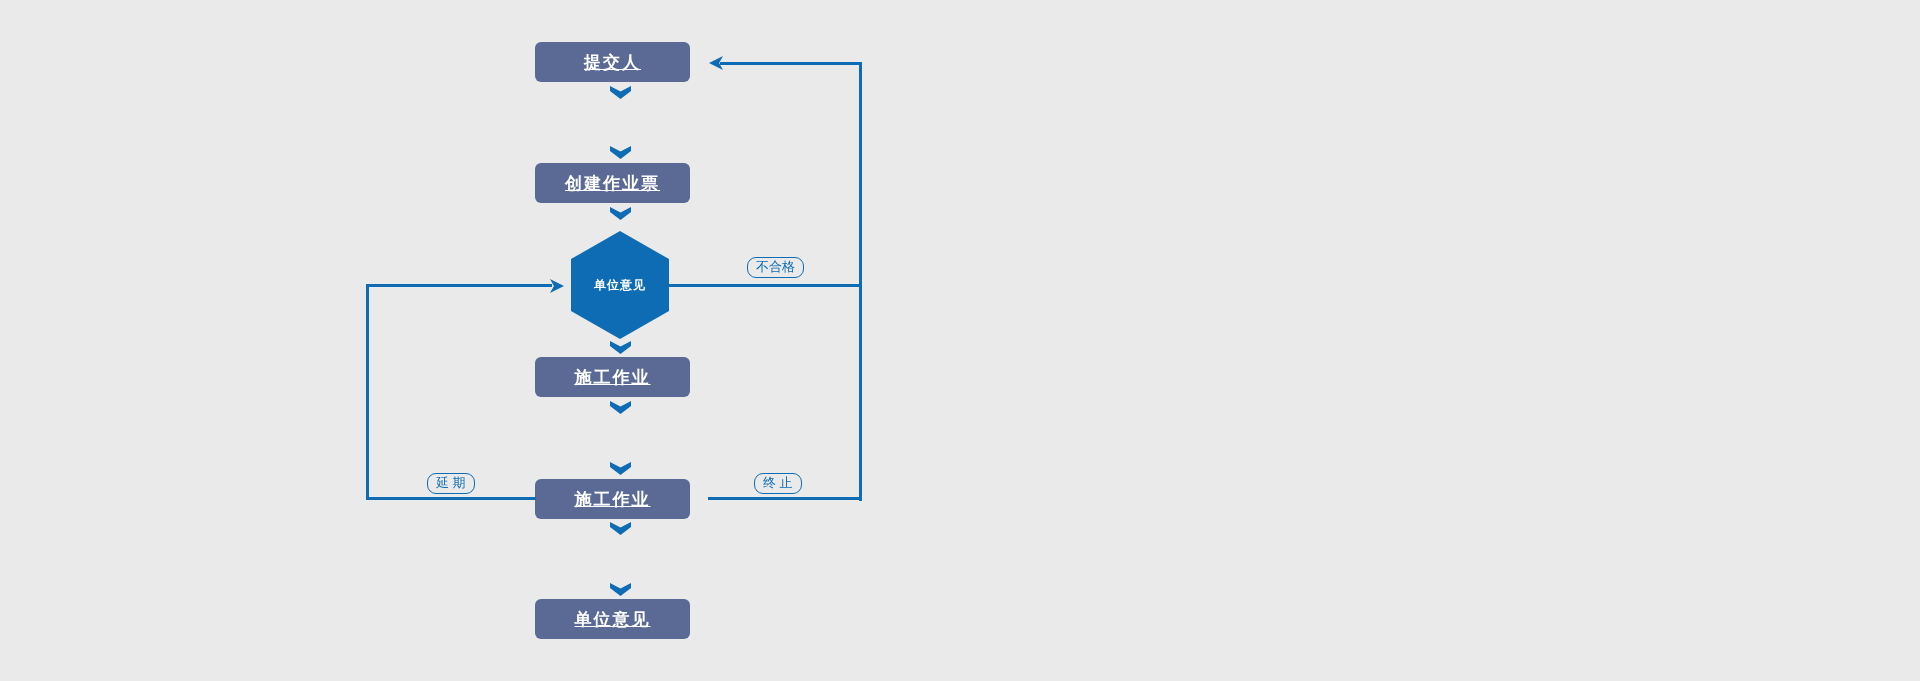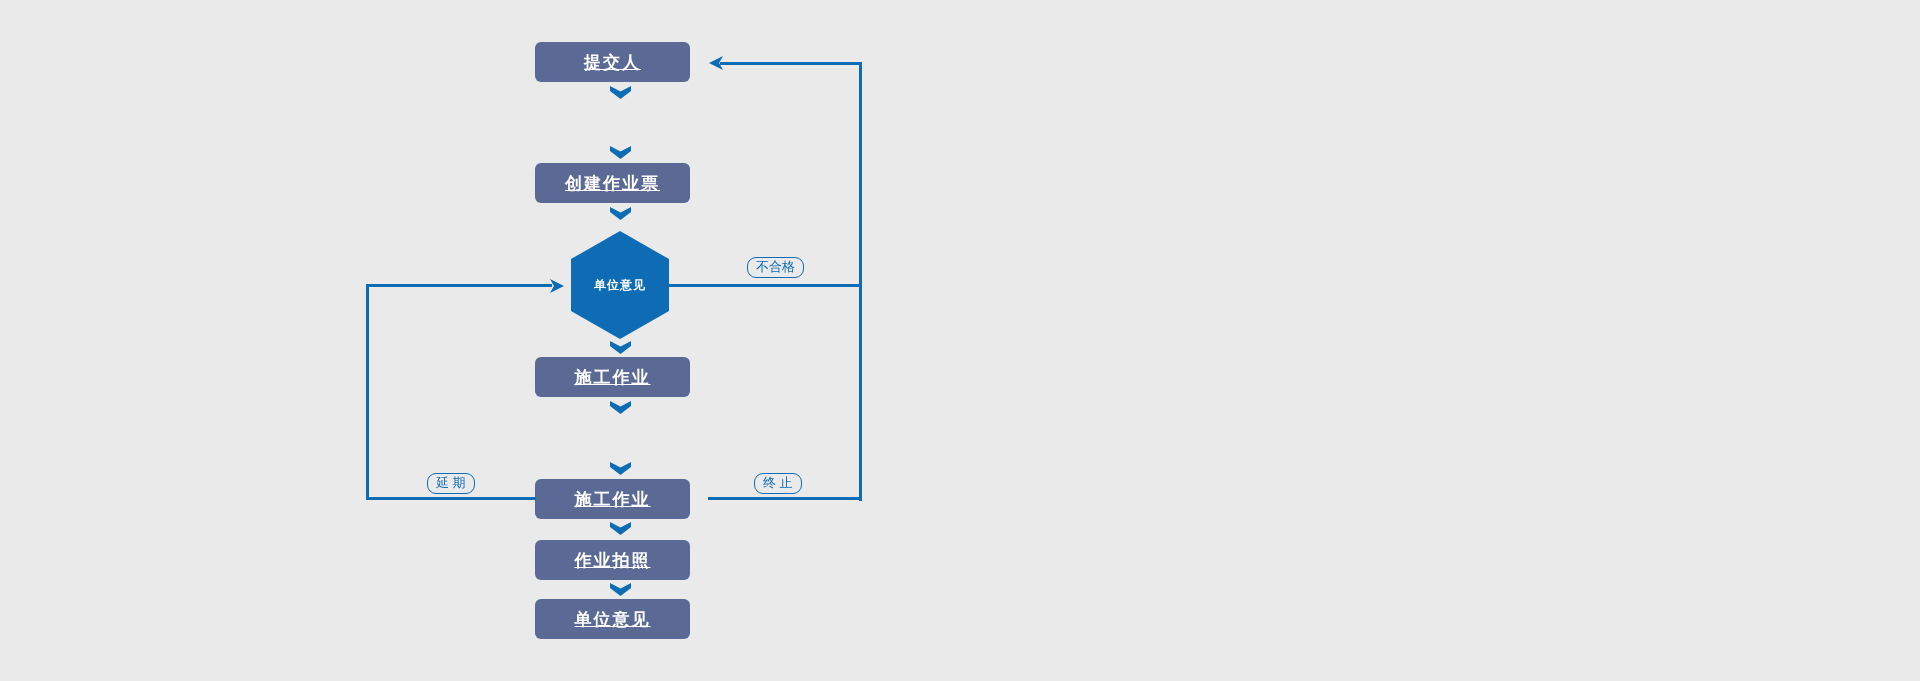--- a/index.html
+++ b/index.html
@@ -80,21 +80,20 @@
 </style>
 </head>
 <body>
 
 <div class="canvas">
 
   <div class="node" style="top:42px">提交人</div>
   <div class="node" style="top:163px">创建作业票</div>
   <div class="node" style="top:357px">施工作业</div>
   <div class="node" style="top:479px">施工作业</div>
-  <div class="node" style="top:540px">作业拍照</div>
   <div class="node" style="top:599px">单位意见</div>
 
   <div class="hex">
     <span>单位意见</span>
   </div>
 
   <div class="chev" style="top:86px"></div>
   <div class="chev" style="top:146px"></div>
   <div class="chev" style="top:207px"></div>
   <div class="chev" style="top:341px"></div>

